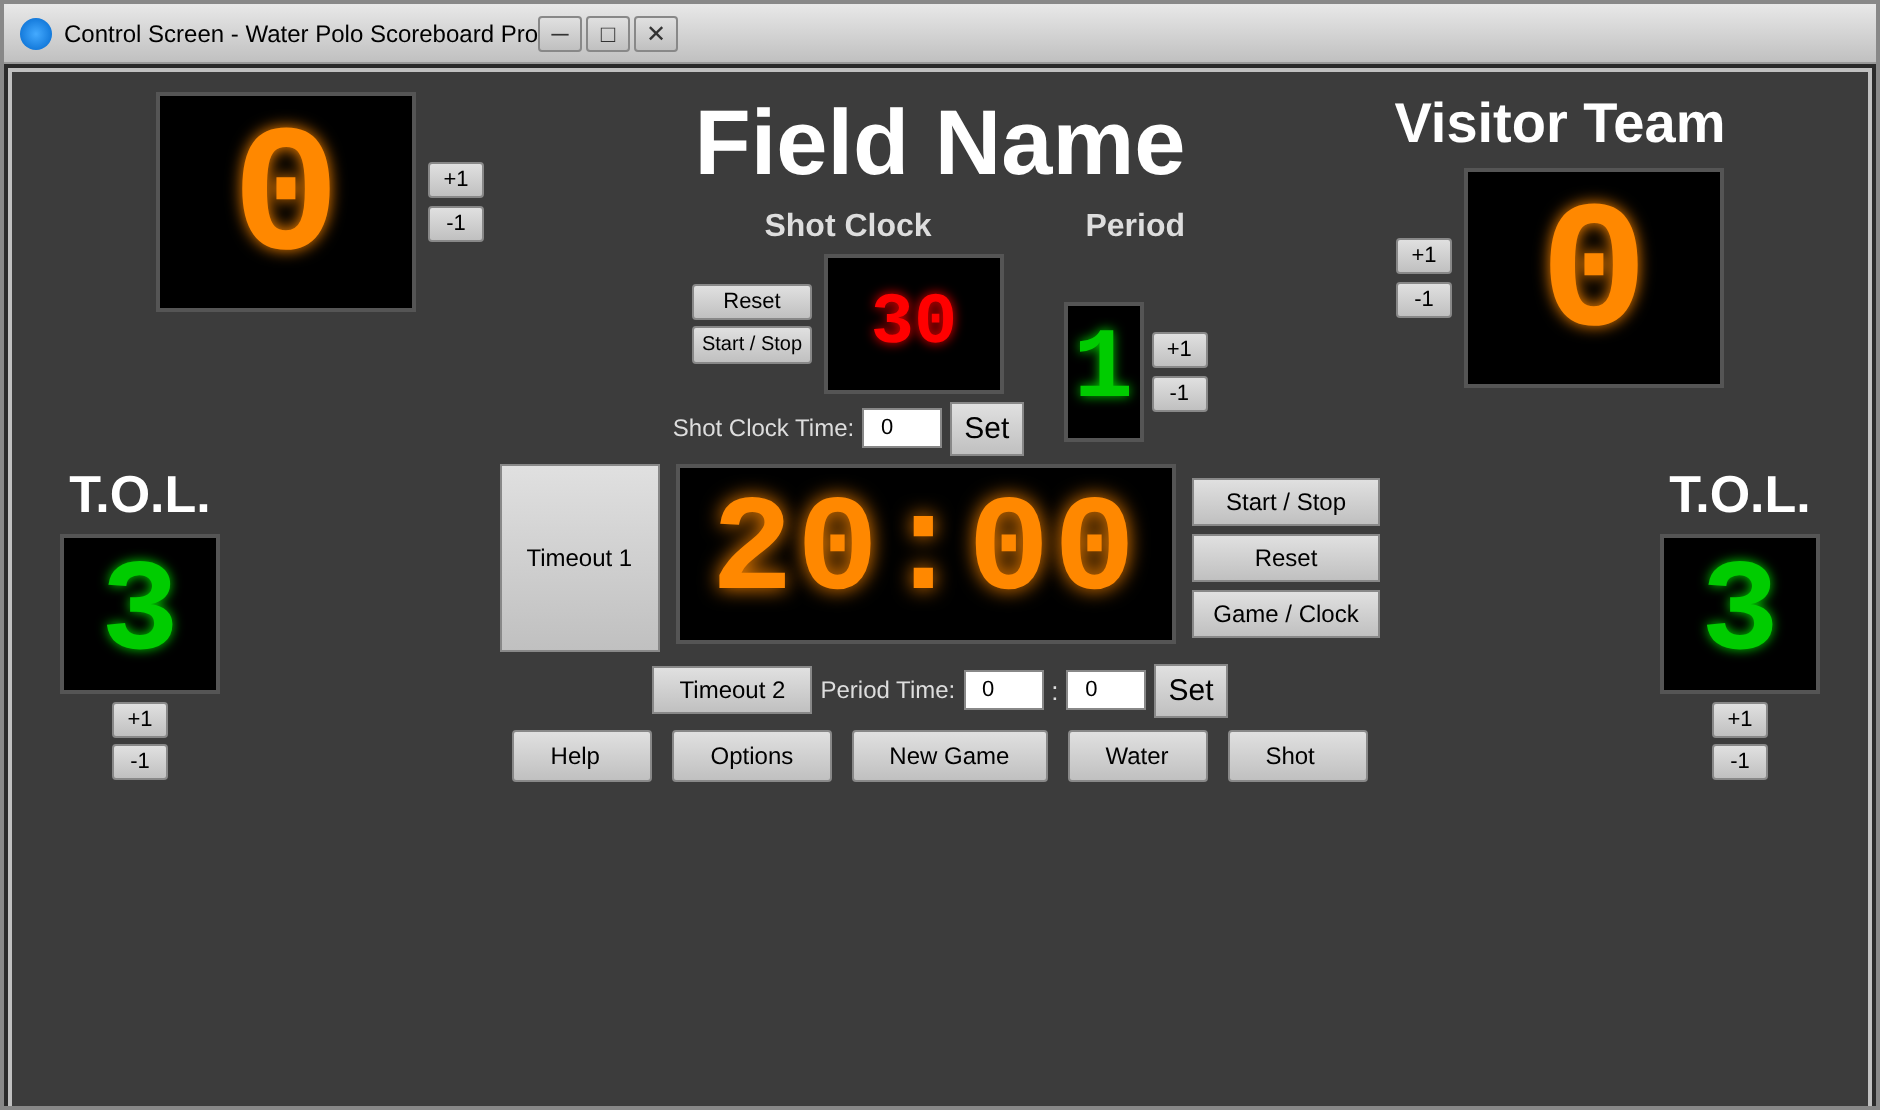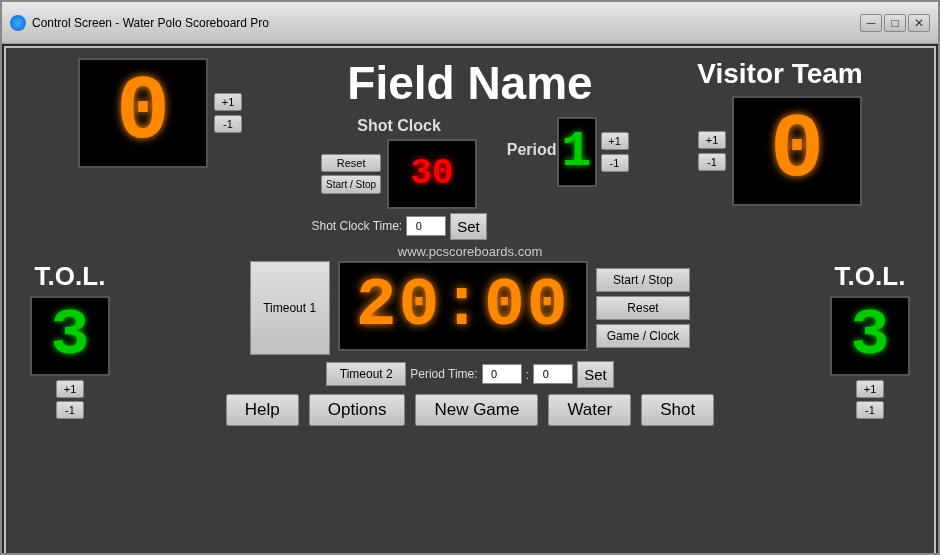--- a/index.html
+++ b/index.html
@@ -6,25 +6,24 @@
     body {
       width: 940px;
       height: 555px;
       background: #2a2a2a;
       font-family: Arial, sans-serif;
       overflow: hidden;
       border: 2px solid #888;
     }
     .title-bar {
       background: linear-gradient(to bottom, #e8e8e8, #c0c0c0);
-      height: 42px;
+      height: 30px;
       display: flex;
       align-items: center;
       padding: 0 8px;
-      justify-content: space-between;
       border-bottom: 1px solid #999;
     }
     .title-bar-left {
       display: flex;
       align-items: center;
       gap: 6px;
     }
     .title-icon {
       width: 16px; height: 16px;
       background: radial-gradient(circle, #4af, #06c);
@@ -166,22 +165,23 @@
     }
     .shot-clock-digit {
       color: #ff0000;
       font-size: 36px;
       font-family: 'Courier New', monospace;
       font-weight: bold;
       text-shadow: 0 0 6px #ff0000;
     }
     .period-section {
       display: flex;
-      flex-direction: row;
-      align-items: center;
+      flex-direction: column;
+      align-items: center;
+      gap: 24px;
     }
     .period-inner {
       display: flex;
       align-items: center;
       gap: 4px;
     }
     .period-display {
       background: #000;
       width: 40px;
       height: 70px;
@@ -350,21 +350,21 @@
     .footer-btns {
       display: flex;
       justify-content: center;
       gap: 10px;
       margin-top: 6px;
     }
     .footer-btn {
       background: linear-gradient(to bottom, #e0e0e0, #c0c0c0);
       border: 1px solid #888;
       padding: 5px 18px;
-      font-size: 17px;
+      font-size: 12px;
       cursor: pointer;
       min-width: 70px;
       text-align: left;
       border-radius: 2px;
     }
   </style>
 </head>
 <body>
 
 <div class="title-bar">
@@ -441,21 +441,20 @@
           <button class="small-btn">-1</button>
         </div>
         <div class="score-display">
           <span class="score-digit">0</span>
         </div>
       </div>
     </div>
 
   </div>
 
-  <div class="website">www.pcscoreboards.com</div>
 
   <div class="bottom-section">
 
     <div class="tol-section">
       <div class="tol-label">T.O.L.</div>
       <div class="tol-display">
         <span class="tol-digit">3</span>
       </div>
       <div class="tol-buttons">
         <button class="small-btn">+1</button>

